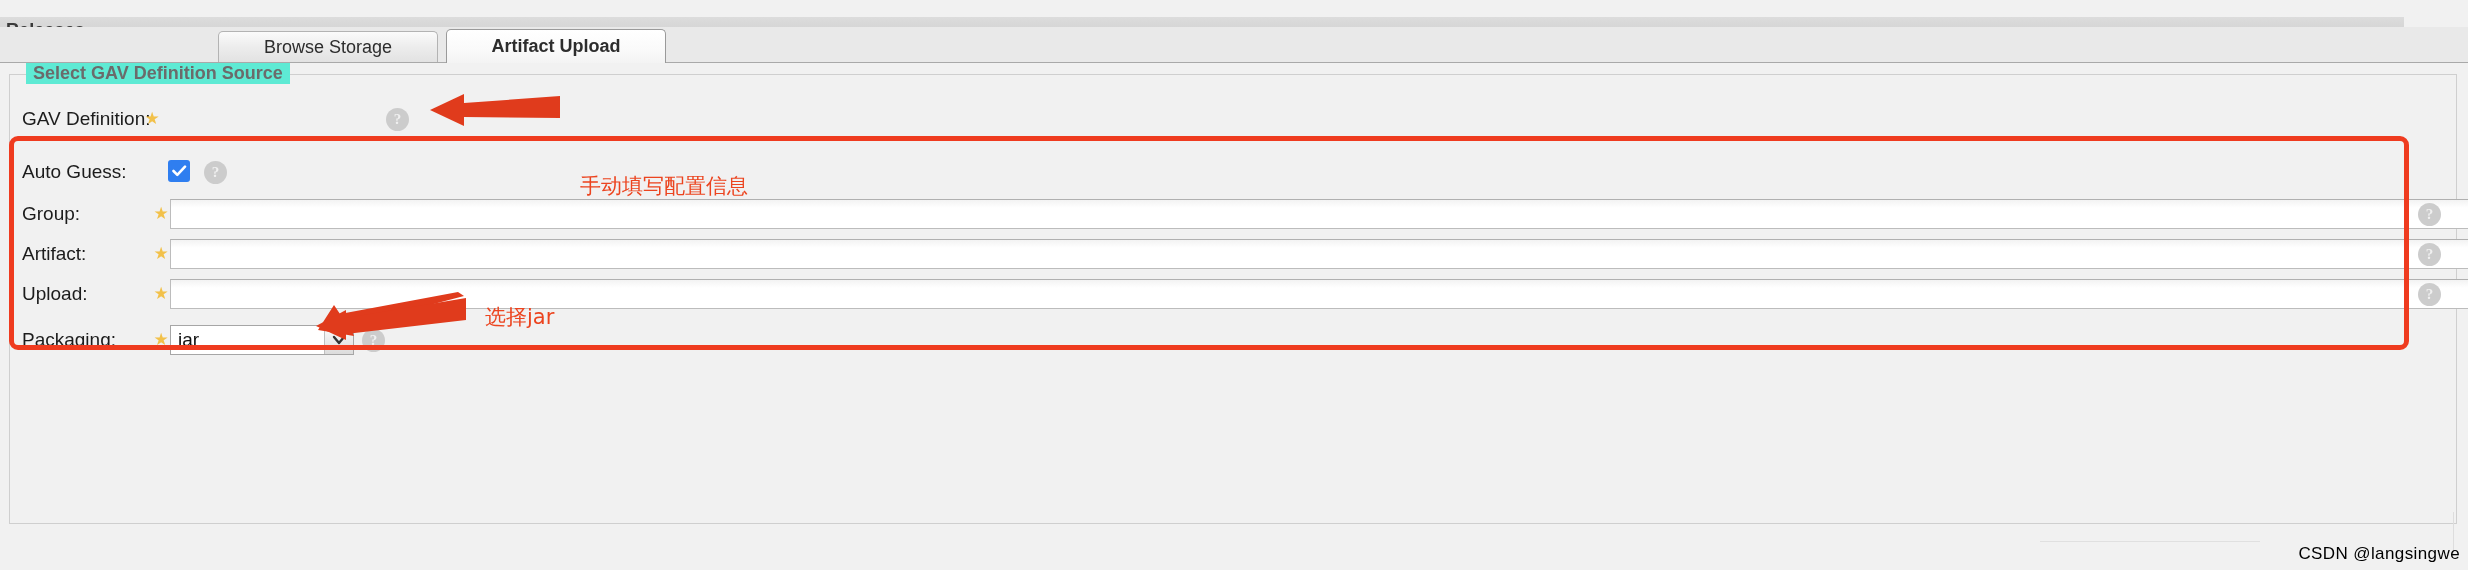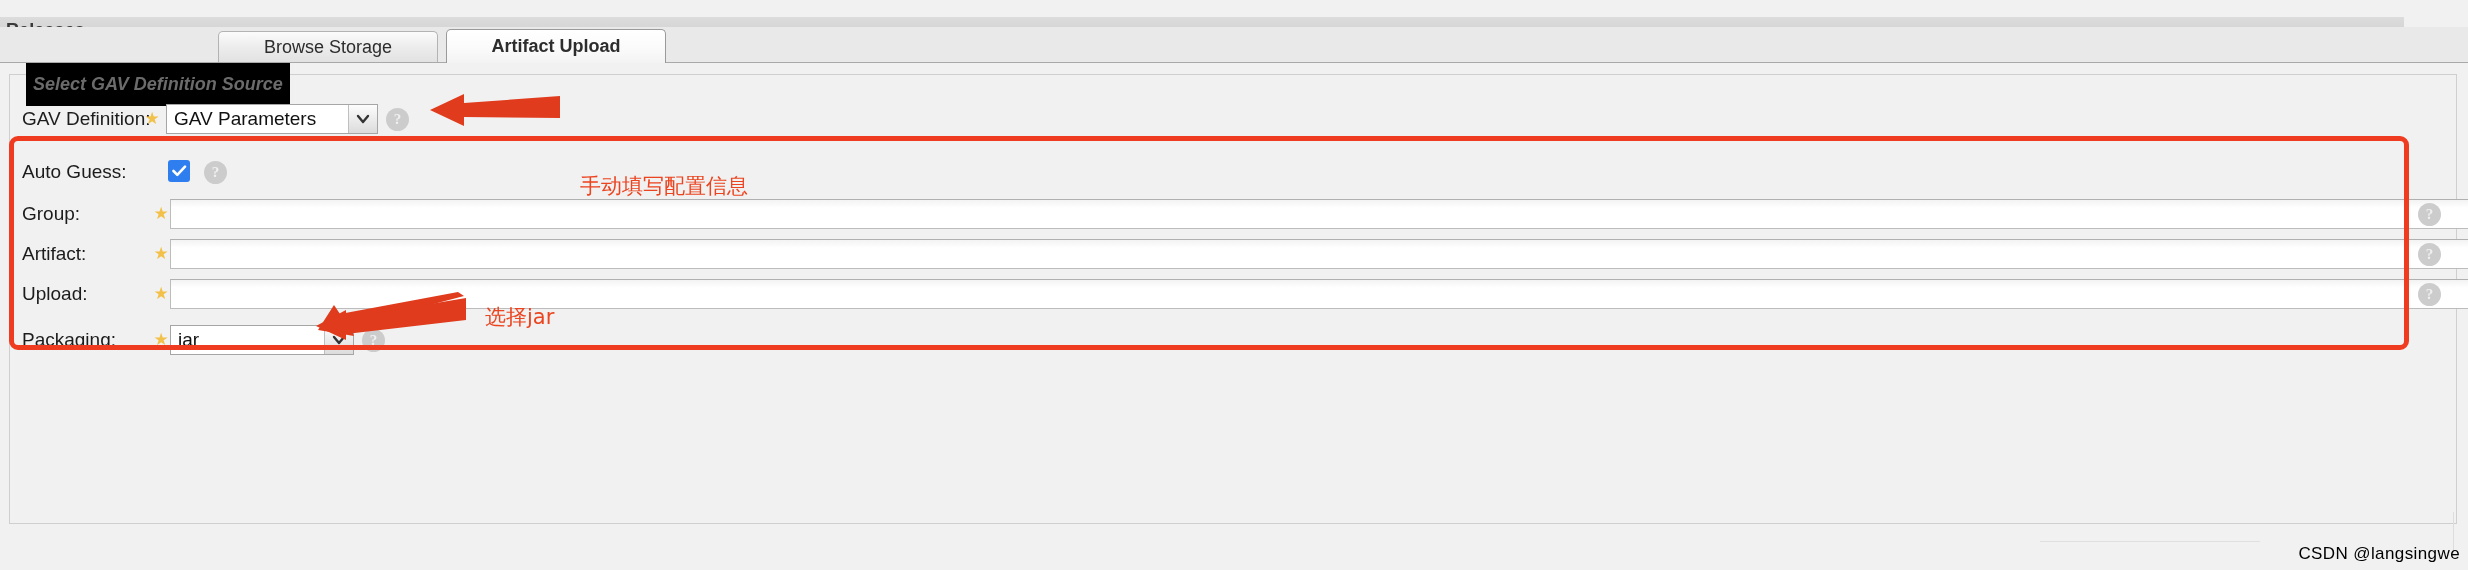--- a/index.html
+++ b/index.html
@@ -96,26 +96,25 @@
     width: 2448px;
     height: 450px;
     box-sizing: border-box;
     border: 1px solid #cfcfcf;
     background: #f1f1f1;
   }
   .legend {
     position: absolute;
     left: 16px;
     top: -12px;
-    background: #000000;
-    padding: 11px 7px;
+    background: #5eead4;
+    padding: 0 7px;
     font-size: 18px;
     font-weight: bold;
     color: #6b6b6b;
-    font-style: italic;
   }
 
   
   .row { position: absolute; height: 30px; }
   .row .label {
     position: absolute;
     left: 12px;
     top: 0;
     font-size: 19px;
     color: #1c1c1c;
@@ -258,28 +257,20 @@
   </div>
 
   <div class="content">
 
     <div class="fieldset">
       <div class="legend">Select GAV Definition Source</div>
 
       <div class="row" style="left:0; top:29px; width:2430px;">
         <div class="label">GAV Definition:</div>
         <div class="star" style="left:134px;">★</div>
-        <div class="combo" style="left:156px; width:212px;">
-          <div class="value">GAV Parameters</div>
-          <div class="arrow">
-            <svg width="14" height="10" viewBox="0 0 14 10">
-                <path d="M2 2 L7 8 L12 2" stroke="#333" stroke-width="2.4" fill="none" stroke-linecap="round" stroke-linejoin="round"></path>
-              </svg>
-          </div>
-        </div>
         <div class="help" style="left:376px; top:4px;">?</div>
       </div>
 
       <div class="row" style="left:0; top:82px; width:2430px;">
         <div class="label">Auto Guess:</div>
         <div class="checkbox" style="left:158px;">
           <svg width="15" height="12" viewBox="0 0 15 12">
               <path d="M1.5 6 L5.3 9.8 L13 1.6" stroke="#ffffff" stroke-width="2.6" fill="none" stroke-linecap="round" stroke-linejoin="round"></path>
             </svg>
         </div>

